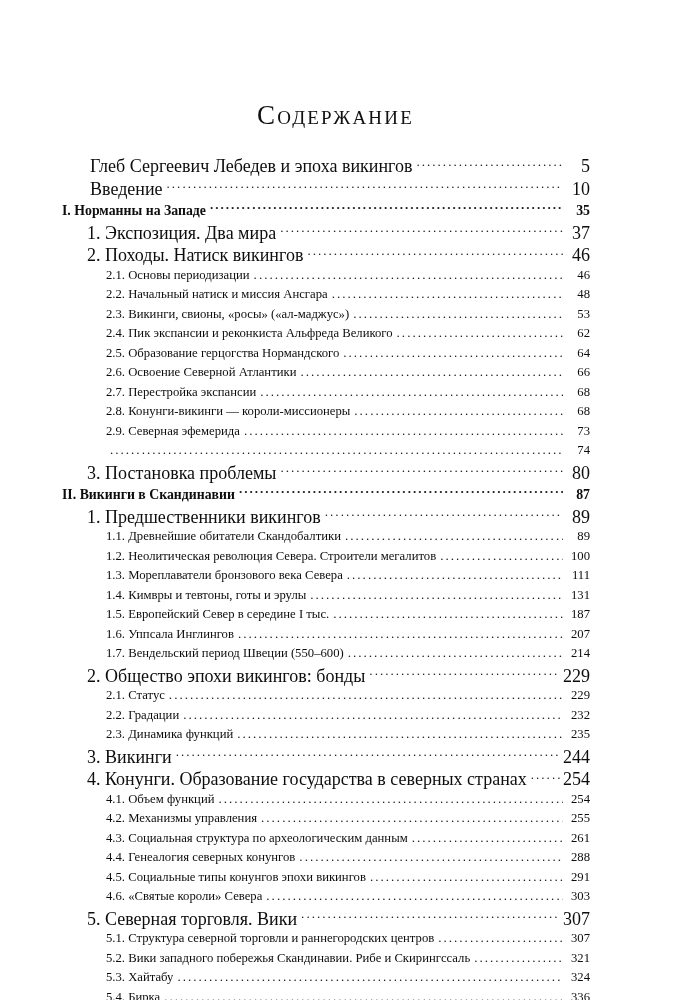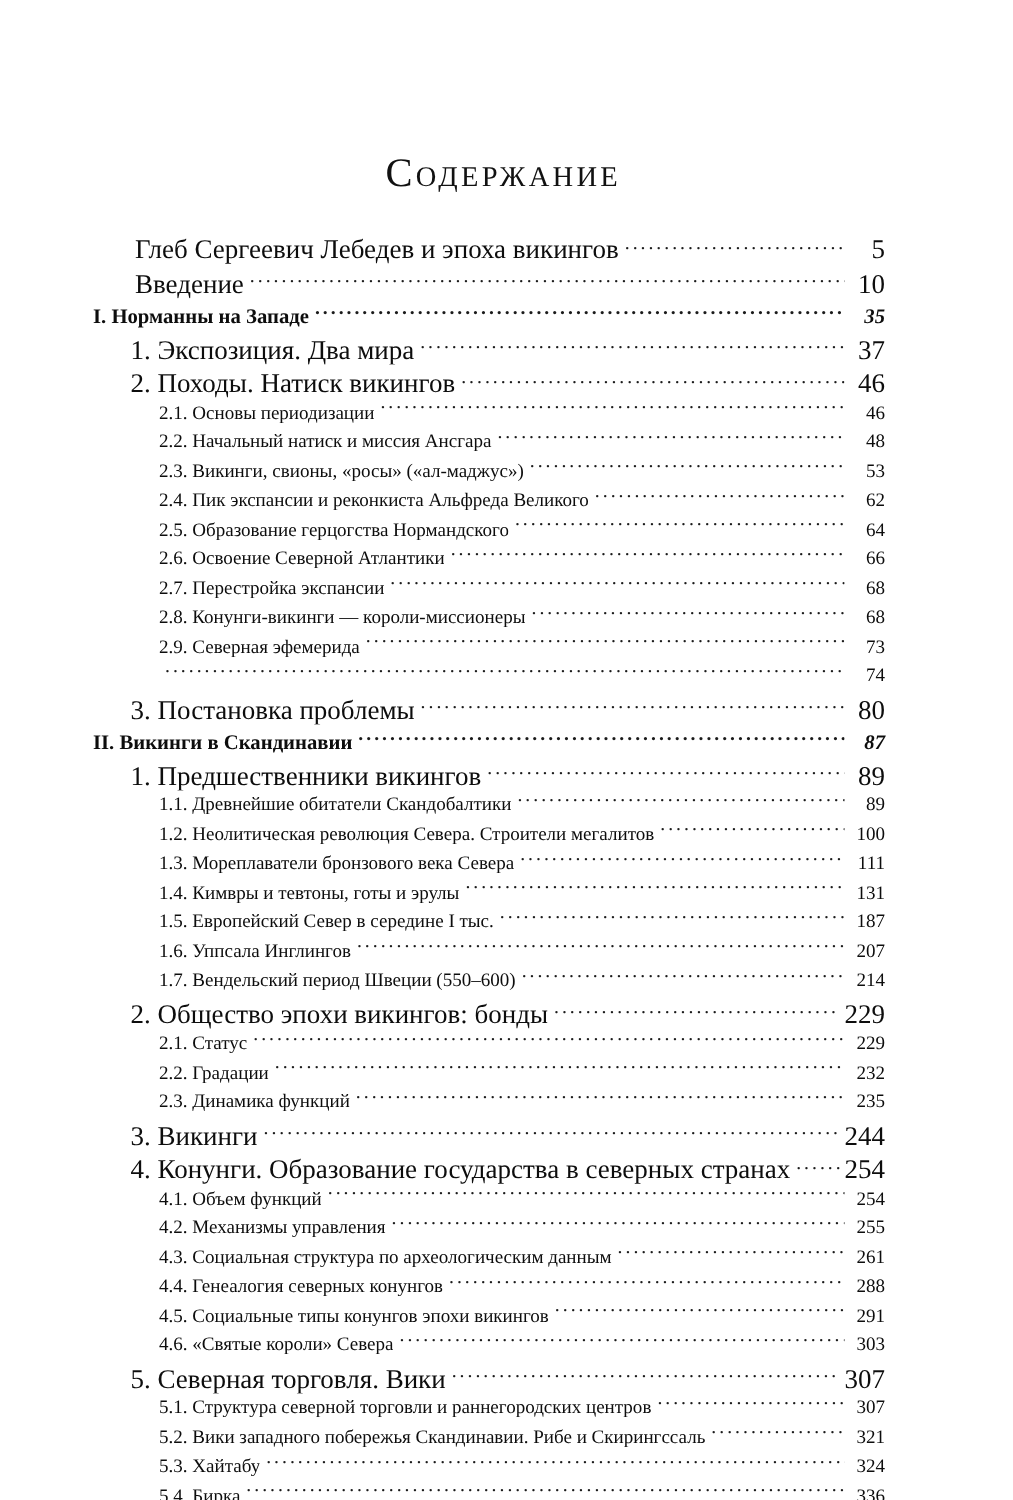--- a/index.html
+++ b/index.html
@@ -102,33 +102,34 @@
     font-size: 13.8px;
     margin-left: 0;
     width: 100%;
     margin-top: 2px;
     justify-content: center;
   }
   .lvl-part .leader::before {
     font-weight: bold;
     letter-spacing: 2.0px;
   }
-  .lvl-part .page-num { font-weight: bold; font-style: italic; }
+  .lvl-part .page-num { font-weight: bold; }
 
   
   .lvl-1 {
     margin-left: 25px;
     width: calc(100% - 25px);
   }
 
   
   .lvl-2 {
     margin-left: 44px;
     width: calc(100% - 44px);
     font-size: 12.7px;
+    align-items: flex-end;
   }
 </style>
 </head>
 <body>
 
 <div class="page">
 
   <h1 class="toc-title">Содержание</h1>
 
   <div class="toc-list" id="toc-list">

